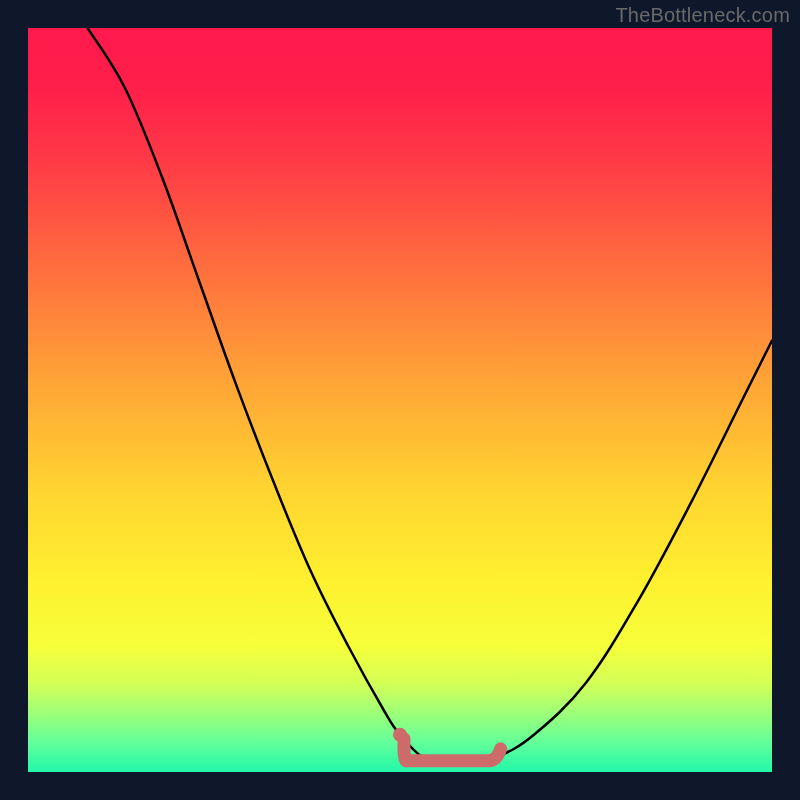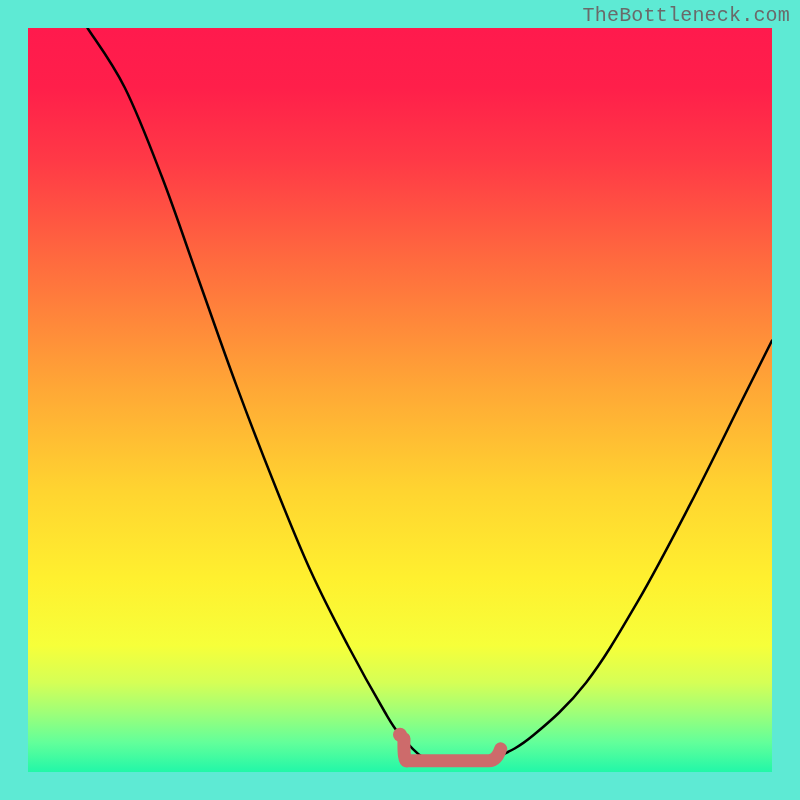--- a/index.html
+++ b/index.html
@@ -8,22 +8,21 @@
     width: 800px;
     height: 800px;
     background: #000;
     overflow: hidden;
     font-family: Arial, Helvetica, sans-serif;
   }
   .frame {
     position: relative;
     width: 800px;
     height: 800px;
-    background: #5eead4;
-    font-family: Liberation Mono, monospace;
+    background: #0f172a;
   }
   .plot {
     position: absolute;
     left: 28px;
     top: 28px;
     width: 744px;
     height: 744px;
     
     background: linear-gradient(
       to bottom,

